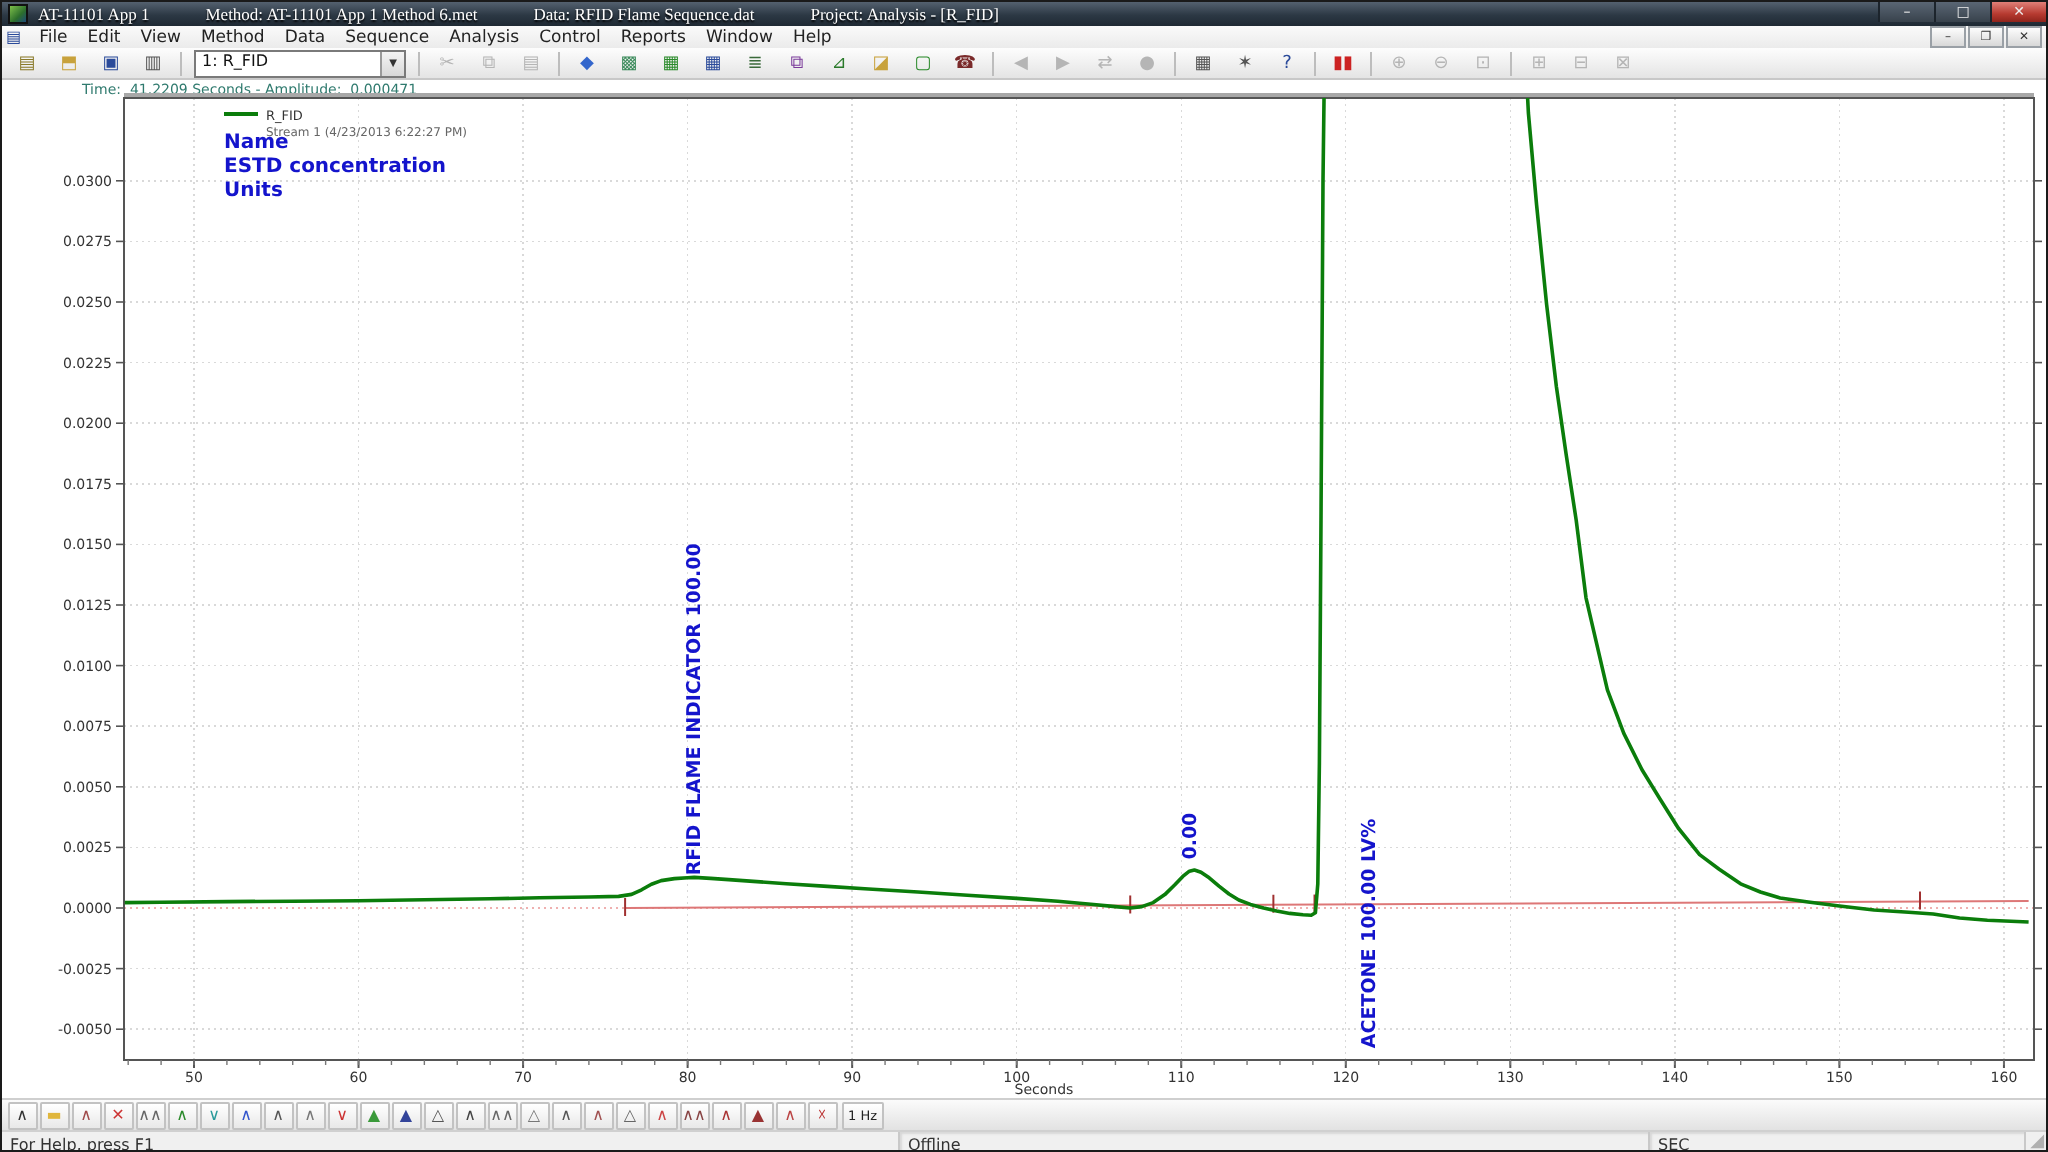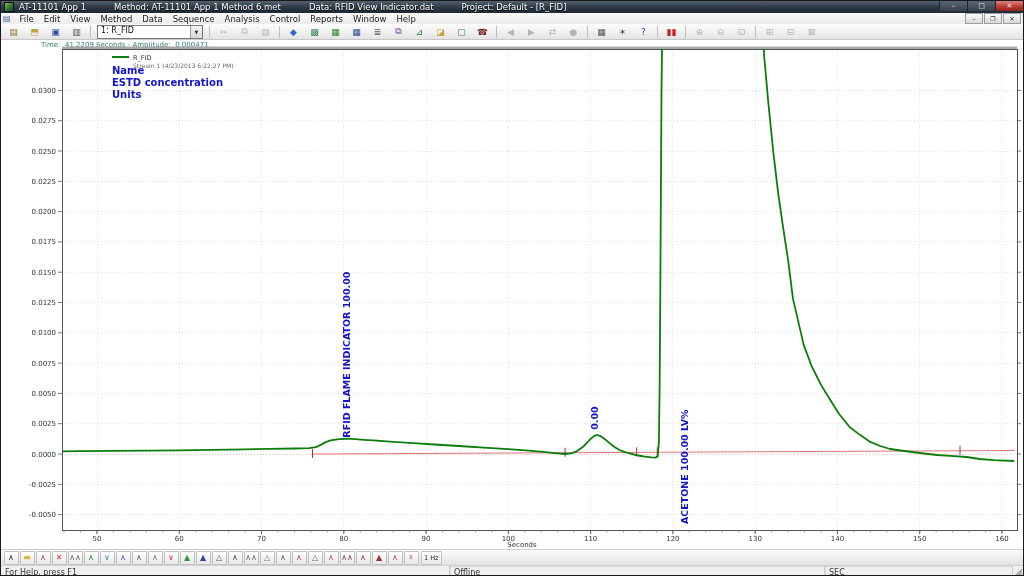--- a/index.html
+++ b/index.html
@@ -5,21 +5,21 @@
   html,body{margin:0;padding:0;background:#888;}
   .window{position:relative;width:1024px;height:576px;background:#fff;
     font-family:"DejaVu Sans","Liberation Sans",sans-serif;overflow:hidden;
     border:1px solid #1a1a1a;box-sizing:border-box;}
   
   .titlebar{position:absolute;left:0;top:0;width:100%;height:12px;
     background:linear-gradient(#54616f,#2c3844 55%,#1f2a34);
     display:flex;align-items:center;color:#fff;font-size:8.5px;}
   .app-icon{width:8px;height:8px;margin:0 5px 0 3px;
     background:linear-gradient(135deg,#7ec04a,#2c6e2c 60%,#1d4a7a);border:1px solid #111;}
-  .title-seg{margin-right:28px;white-space:nowrap;text-shadow:0 1px 1px #000;}
+  .title-seg{margin-right:28px;white-space:nowrap;text-shadow:0 1px 1px #000;font-family:Liberation Serif, serif;}
   .win-controls{margin-left:auto;display:flex;height:100%;}
   .win-btn{width:27px;height:10px;display:flex;align-items:center;justify-content:center;
     font-size:7px;color:#eee;background:linear-gradient(#5a6674,#38424c);
     border-left:1px solid #1c242c;cursor:default;}
   .win-btn.close{background:linear-gradient(#e08078,#b63a30 60%,#8f241c);}
   
   .menubar{position:absolute;left:0;top:12px;width:100%;height:11px;
     background:linear-gradient(#fafafa,#ebebeb);border-bottom:1px solid #d5d5d5;
     display:flex;align-items:center;font-size:8.5px;color:#222;}
   .mdi-icon{font-size:8px;color:#2a4a9a;margin:0 4px 0 2px;}
@@ -65,22 +65,22 @@
 </style>
 </head>
 <body>
 
 <div class="window">
 
   <div class="titlebar">
     <span class="app-icon"></span>
     <span class="title-seg">AT-11101 App 1</span>
     <span class="title-seg">Method: AT-11101 App 1 Method 6.met</span>
-    <span class="title-seg">Data: RFID View Indicator.dat</span>
-    <span class="title-seg">Project: Default - [R_FID]</span>
+    <span class="title-seg">Data: RFID Flame Sequence.dat</span>
+    <span class="title-seg">Project: Analysis - [R_FID]</span>
     <span class="win-controls">
       <span class="win-btn">–</span>
       <span class="win-btn">□</span>
       <span class="win-btn close">✕</span>
     </span>
   </div>
 
   <div class="menubar">
     <span class="mdi-icon">▤</span>
     <span id="menu-items"><span class="menu-item">File</span><span class="menu-item">Edit</span><span class="menu-item">View</span><span class="menu-item">Method</span><span class="menu-item">Data</span><span class="menu-item">Sequence</span><span class="menu-item">Analysis</span><span class="menu-item">Control</span><span class="menu-item">Reports</span><span class="menu-item">Window</span><span class="menu-item">Help</span></span>

